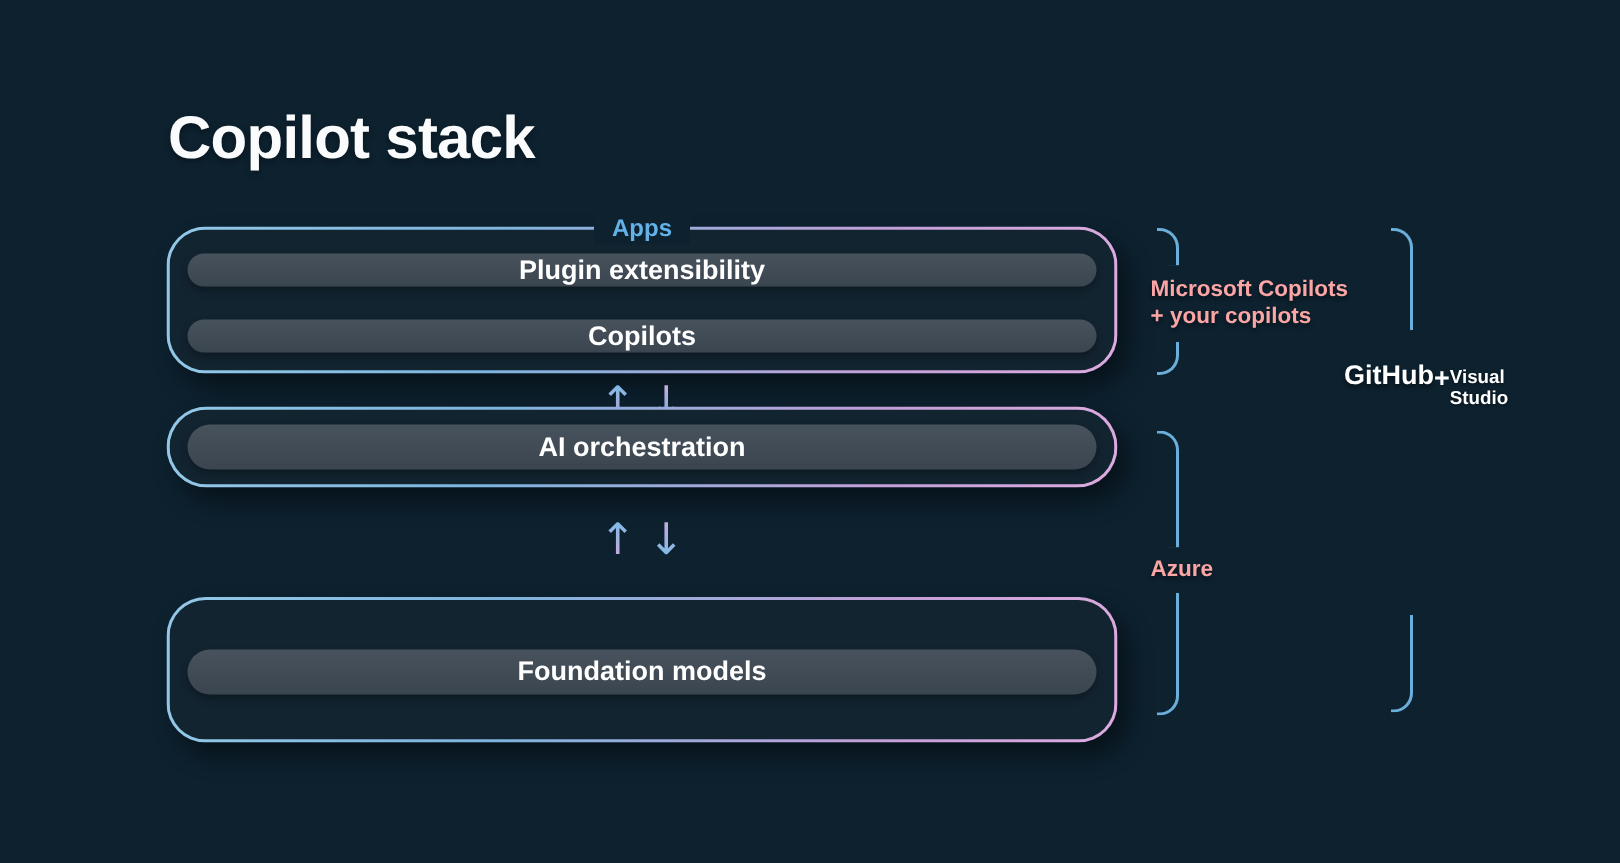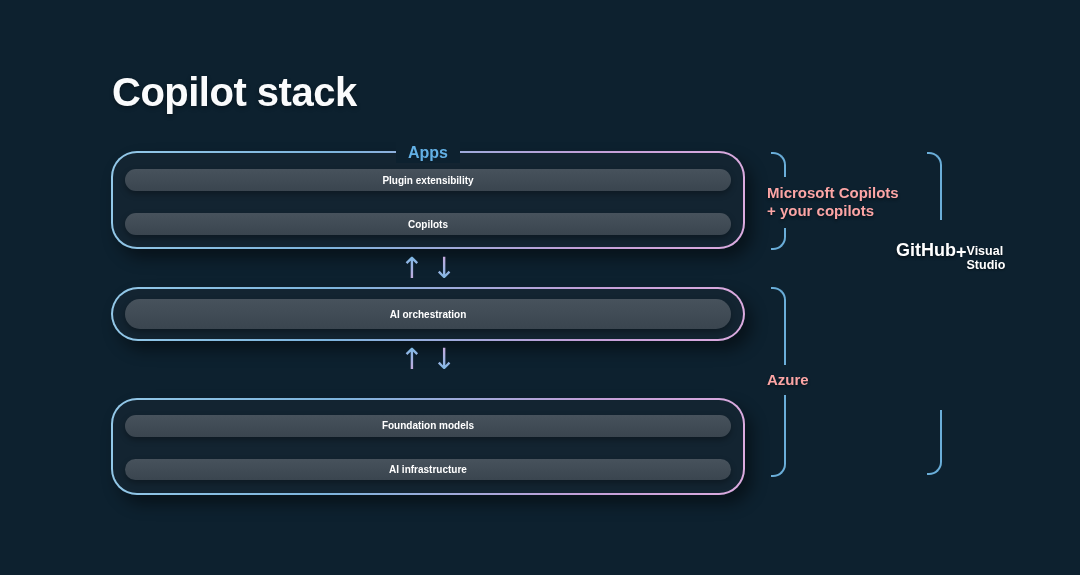--- a/index.html
+++ b/index.html
@@ -30,35 +30,35 @@
   .group{
     position:absolute;left:111px;width:634px;
     border:2px solid transparent;
     background:
       linear-gradient(var(--cfill),var(--cfill)) padding-box,
       linear-gradient(97deg,#93c8e8 0%,#7db4dd 35%,#c39fd8 75%,#dcabdf 100%) border-box;
     box-shadow:7px 9px 16px rgba(0,0,0,.45);
     display:flex;flex-direction:column;justify-content:center;gap:22px;
   }
   #group-apps{top:151px;height:98px;border-radius:26px;padding:16px 12px 12px;}
-  #group-orch{top:287px;height:54px;border-radius:27px;padding:10px 12px;}
+  #group-orch{top:271px;height:54px;border-radius:27px;padding:10px 12px;}
   #group-found{top:378px;height:97px;border-radius:26px;padding:15px 12px 13px;margin-top:20px;}
 
   .group-label{
     position:absolute;top:-11px;left:50%;transform:translateX(-50%);
     background:var(--bg);padding:0 12px;
     color:var(--accent-blue);font-weight:700;font-size:16px;line-height:21px;
     white-space:nowrap;
   }
 
   .pill{
     height:30px;border-radius:15px;
     background:linear-gradient(180deg,#47525c,#3a454f);
     box-shadow:0 3px 6px rgba(0,0,0,.3);
-    color:#fff;font-size:10px;font-weight:700;
+    color:#fff;font-size:18px;font-weight:700;
     display:flex;align-items:center;justify-content:center;
     white-space:nowrap;
   }
   #group-orch .pill{height:32px;border-radius:16px;}
 
   
   .arrows{
     position:absolute;left:111px;width:634px;height:36px;
     display:flex;align-items:center;justify-content:center;gap:8px;
     font-family:"DejaVu Sans",sans-serif;font-size:29px;line-height:36px;
@@ -139,21 +139,20 @@
     <div class="pill">AI orchestration</div>
   </div>
 
   <div class="arrows" id="arrows-2">
     <span class="arrow-up">↑</span>
     <span class="arrow-down">↓</span>
   </div>
 
   <div class="group" id="group-found">
     <div class="pill">Foundation models</div>
-    <div class="pill">AI infrastructure</div>
   </div>
 
   <div class="bracket" id="bracket-copilots">
     <div class="seg-top"></div>
     <div class="seg-bottom"></div>
   </div>
   <div class="bracket-label" id="label-ms-copilots">
     <span>Microsoft Copilots</span><br>
     <span>+ your copilots</span>
   </div>

